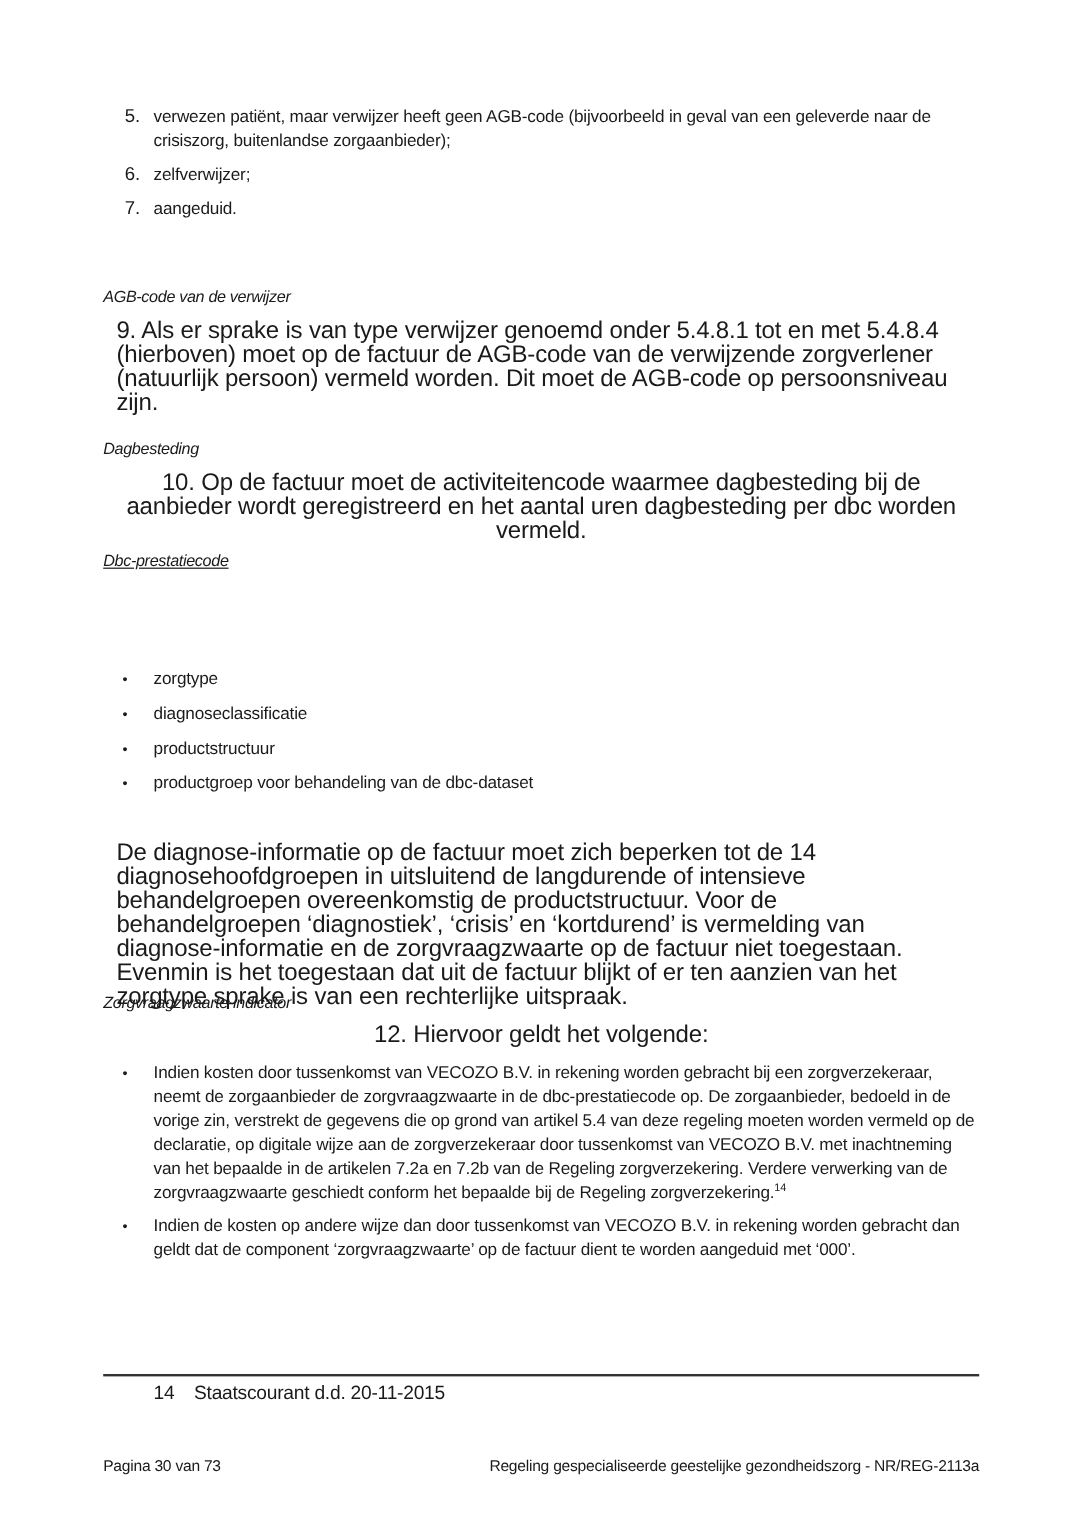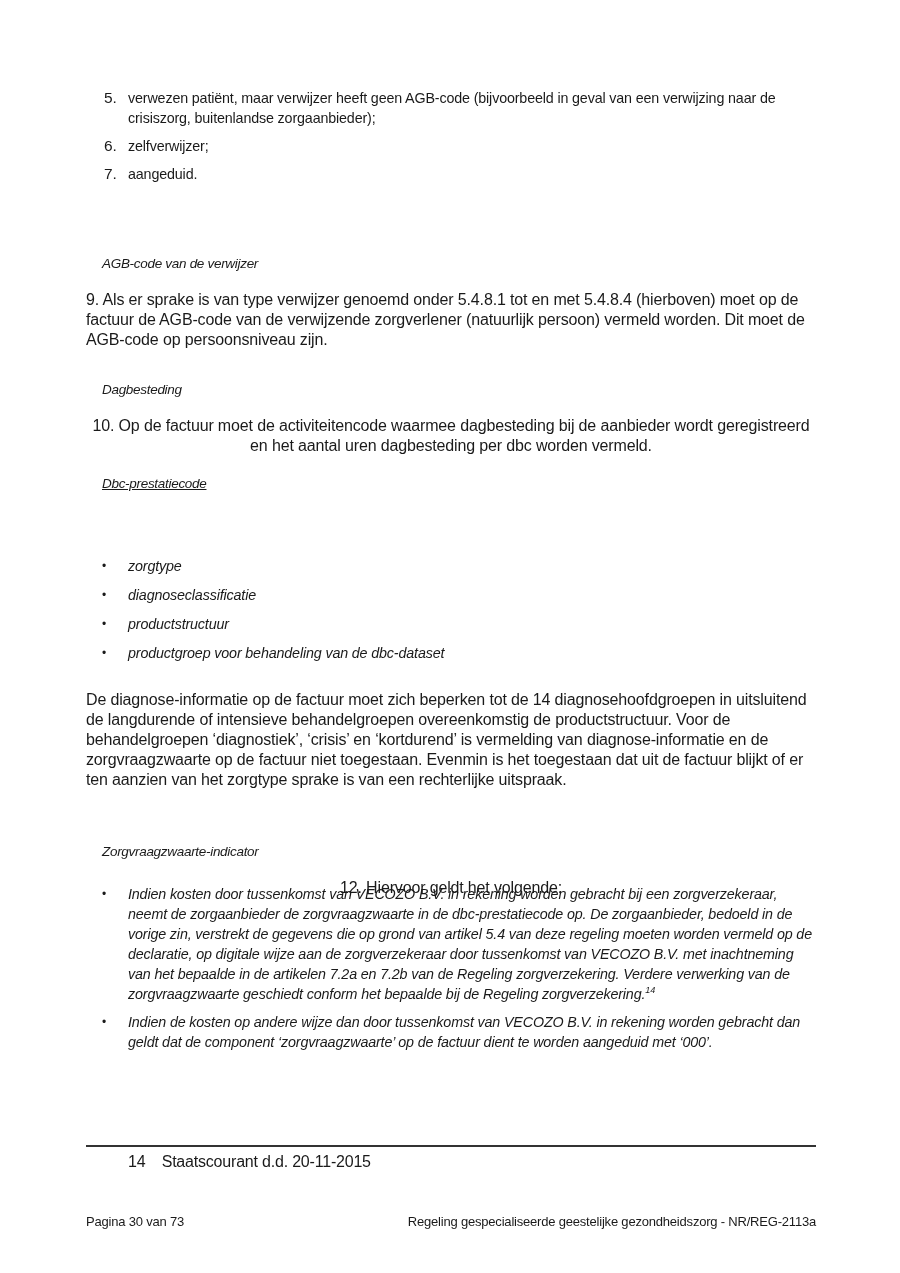--- a/index.html
+++ b/index.html
@@ -2,48 +2,48 @@
 <html><head>
 <meta charset="utf-8">
 <style>
   html, body { margin: 0; padding: 0; background: #ffffff; }
   body {
     width: 900px; height: 1273px; position: relative; overflow: hidden;
     font-family: "Liberation Sans", "DejaVu Sans", sans-serif;
     color: #1a1a1a;
   }
   .page { position: absolute; left: 86px; top: 0; width: 730px; }
-  .p { font-size: 16px; line-height: 20px; margin: 0; letter-spacing: -0.15px; }
-  .heading { font-style: italic; font-size: 13.5px; line-height: 20px; margin: 16px; letter-spacing: -0.3px; }
+  .p { font-size: 20px; line-height: 20px; margin: 11px; letter-spacing: -0.15px; }
+  .heading { font-style: italic; font-size: 13.5px; line-height: 20px; margin: 0; letter-spacing: -0.3px; }
   .numlist { position: absolute; left: 0; width: 730px; }
   .numitem { display: flex; font-size: 14.3px; line-height: 20px; letter-spacing: -0.15px; }
   .numitem .num { width: 42px; flex: none; text-align: left; padding-left: 18px; box-sizing: border-box; font-size: 15.5px; }
   .numitem .txt { flex: 1; }
   .bullets { position: absolute; left: 0; width: 730px; }
   .bitem { display: flex; font-size: 14.3px; line-height: 20px; letter-spacing: -0.15px; }
   .bitem .dot { width: 42px; flex: none; padding-left: 16px; box-sizing: border-box; font-size: 12px; }
-  .bitem .txt { flex: 1; font-style: italic; }
+  .bitem .txt { flex: 1; }
   sup { font-size: 9px; line-height: 0; vertical-align: super; }
   .abs { position: absolute; left: 0; width: 730px; }
   .rule { position: absolute; left: 86px; top: 1145px; width: 730px; height: 2px; background: #333; }
   .footnote { position: absolute; left: 128px; top: 1154px; font-size: 16px; line-height: 16px; letter-spacing: -0.2px; }
   .footnote .fn-num { margin-right: 12px; }
   .footer { position: absolute; left: 86px; top: 1213px; width: 730px; font-size: 13px; line-height: 18px; letter-spacing: -0.2px; }
   .footer .left { position: absolute; left: 0; top: 0; }
   .footer .right { position: absolute; right: 0; top: 0; }
 </style>
 </head>
 <body>
 
 <div class="page">
 
   <div class="numlist" style="top:88px;">
     <div class="numitem" style="margin-bottom:8px;">
       <span class="num">5.</span>
-      <span class="txt">verwezen patiënt, maar verwijzer heeft geen AGB-code (bijvoorbeeld in geval van een verwijzing naar de crisiszorg, buitenlandse zorgaanbieder);</span>
+      <span class="txt">verwezen patiënt, maar verwijzer heeft geen AGB-code (bijvoorbeeld in geval van een geleverde naar de crisiszorg, buitenlandse zorgaanbieder);</span>
     </div>
     <div class="numitem" style="margin-bottom:8px;">
       <span class="num">6.</span>
       <span class="txt">zelfverwijzer;</span>
     </div>
     <div class="numitem">
       <span class="num">7.</span>
       <span class="txt">aangeduid.</span>
     </div>
   </div>

